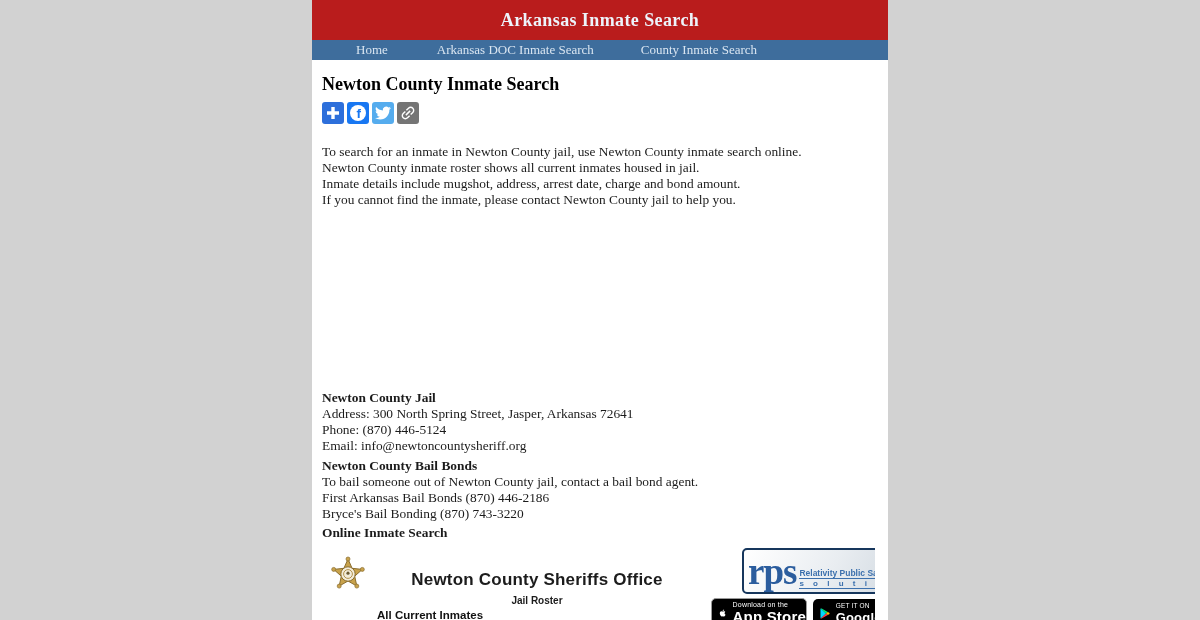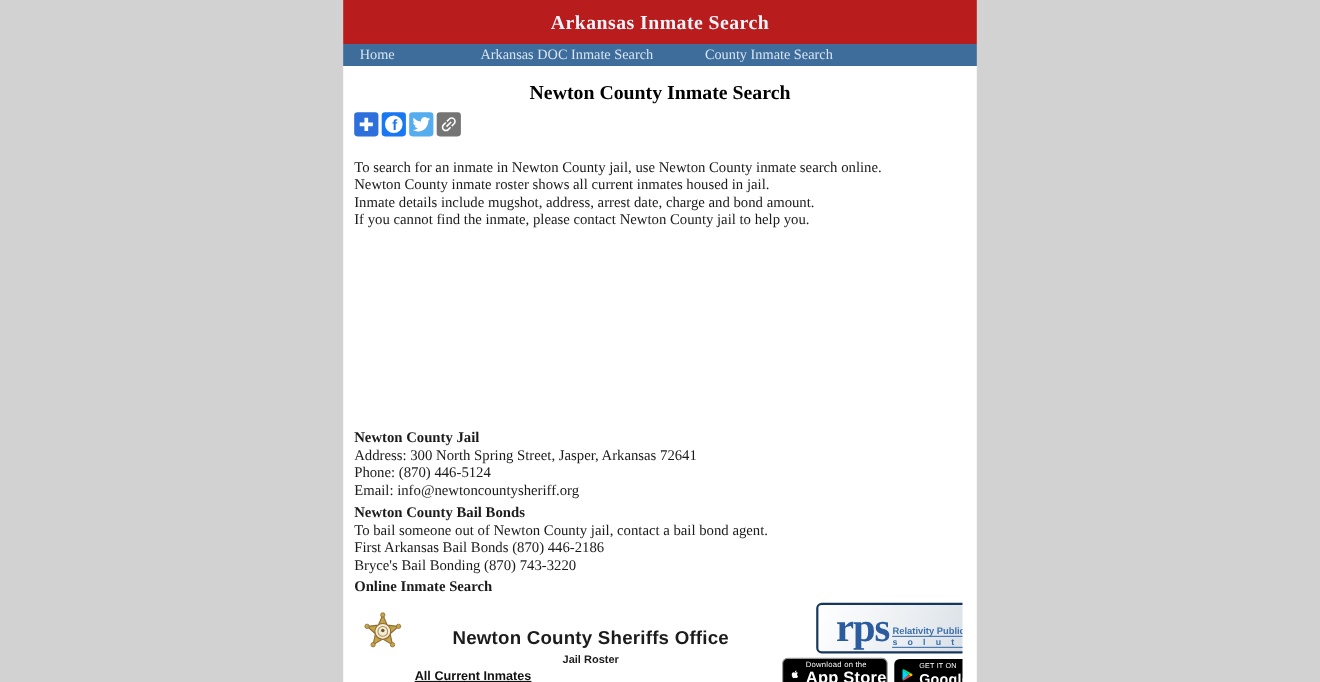--- a/index.html
+++ b/index.html
@@ -8,27 +8,27 @@
   .page-col { width:576px; margin:0 auto; position:relative; }
 
   
   .masthead { height:40px; background:#b91c1c; }
   .masthead .site-title {
     text-align:center; line-height:40px; color:#edf3fa;
     font-size:18px; font-weight:bold; letter-spacing:.4px;
   }
   .navbar { height:20px; background:#3e6d9c; font-size:13px; display:flex; align-items:center; }
   .navbar a { color:#d9e5f1; text-decoration:none; display:inline-block; }
-  .nav-home { margin-left:15px;text-align:right; }
-  .nav-doc  { margin-left:78px; }
+  .nav-home { margin-left:44px;text-align:right; }
+  .nav-doc  { margin-left:49px; }
   .nav-county { margin-left:47px; }
 
   
   .content { background:#ffffff; min-height:560px; padding:0 10px; color:#1b1b1b; }
-  h1.page-heading { font-size:18px; font-weight:bold; padding-top:15px; line-height:1; color:#000;text-align:center; }
+  h1.page-heading { font-size:18px; font-weight:bold; padding-top:15px; line-height:1; color:#000; }
 
   .share-row { margin-top:9px; height:22px; display:flex; gap:3px; }
   .share-btn { width:22px; height:22px; border-radius:3px; display:block; cursor:pointer; }
 
   .intro { margin-top:20px; font-size:13.4px; line-height:16px; }
   .ad-spacer { height:182px; }
 
   .info-block { font-size:13.4px; line-height:16px; }
   .info-block .blk-title { font-weight:bold; }
   .mt4 { margin-top:4px; }
@@ -42,21 +42,21 @@
   }
   .sheriff-badge { position:absolute; left:8px; top:11px; width:36px; height:36px; }
   .office-head { position:absolute; left:0; top:6px; width:430px; text-align:center; }
   .office-name { font-size:17px; font-weight:bold; color:#1c1c1c; letter-spacing:.2px;margin-top:19px; }
   .office-sub  { font-size:10px; font-weight:bold; margin-top:5px; color:#1c1c1c; }
 
   .rps-logo {
     position:absolute; left:420px; top:3px; width:200px; height:46px;
     border:2px solid #16365c; border-radius:5px;
     background:linear-gradient(115deg,#ffffff 0%,#e9edf1 45%,#c5cfd8 100%);
-    display:flex; align-items:center; padding-left:16px;
+    display:flex; align-items:center; padding-left:4px;
   }
   .rps-word { font-family:"Liberation Serif", serif; font-weight:bold; font-size:37px; color:#2b5d9e; line-height:1; letter-spacing:-1px; }
   .rps-side { margin-left:3px; margin-top:14px; }
   .rps-line1 { font-size:8.5px; font-weight:bold; color:#3c70ad; white-space:nowrap; }
   .rps-line2 { font-size:8px; font-weight:bold; color:#3c70ad; letter-spacing:3.5px; white-space:nowrap;
                border-top:1px solid #3c70ad; border-bottom:1px solid #3c70ad; }
 
   .store-badge {
     position:absolute; background:#000; border-radius:5px; color:#fff;
     display:flex; align-items:center; cursor:pointer;

